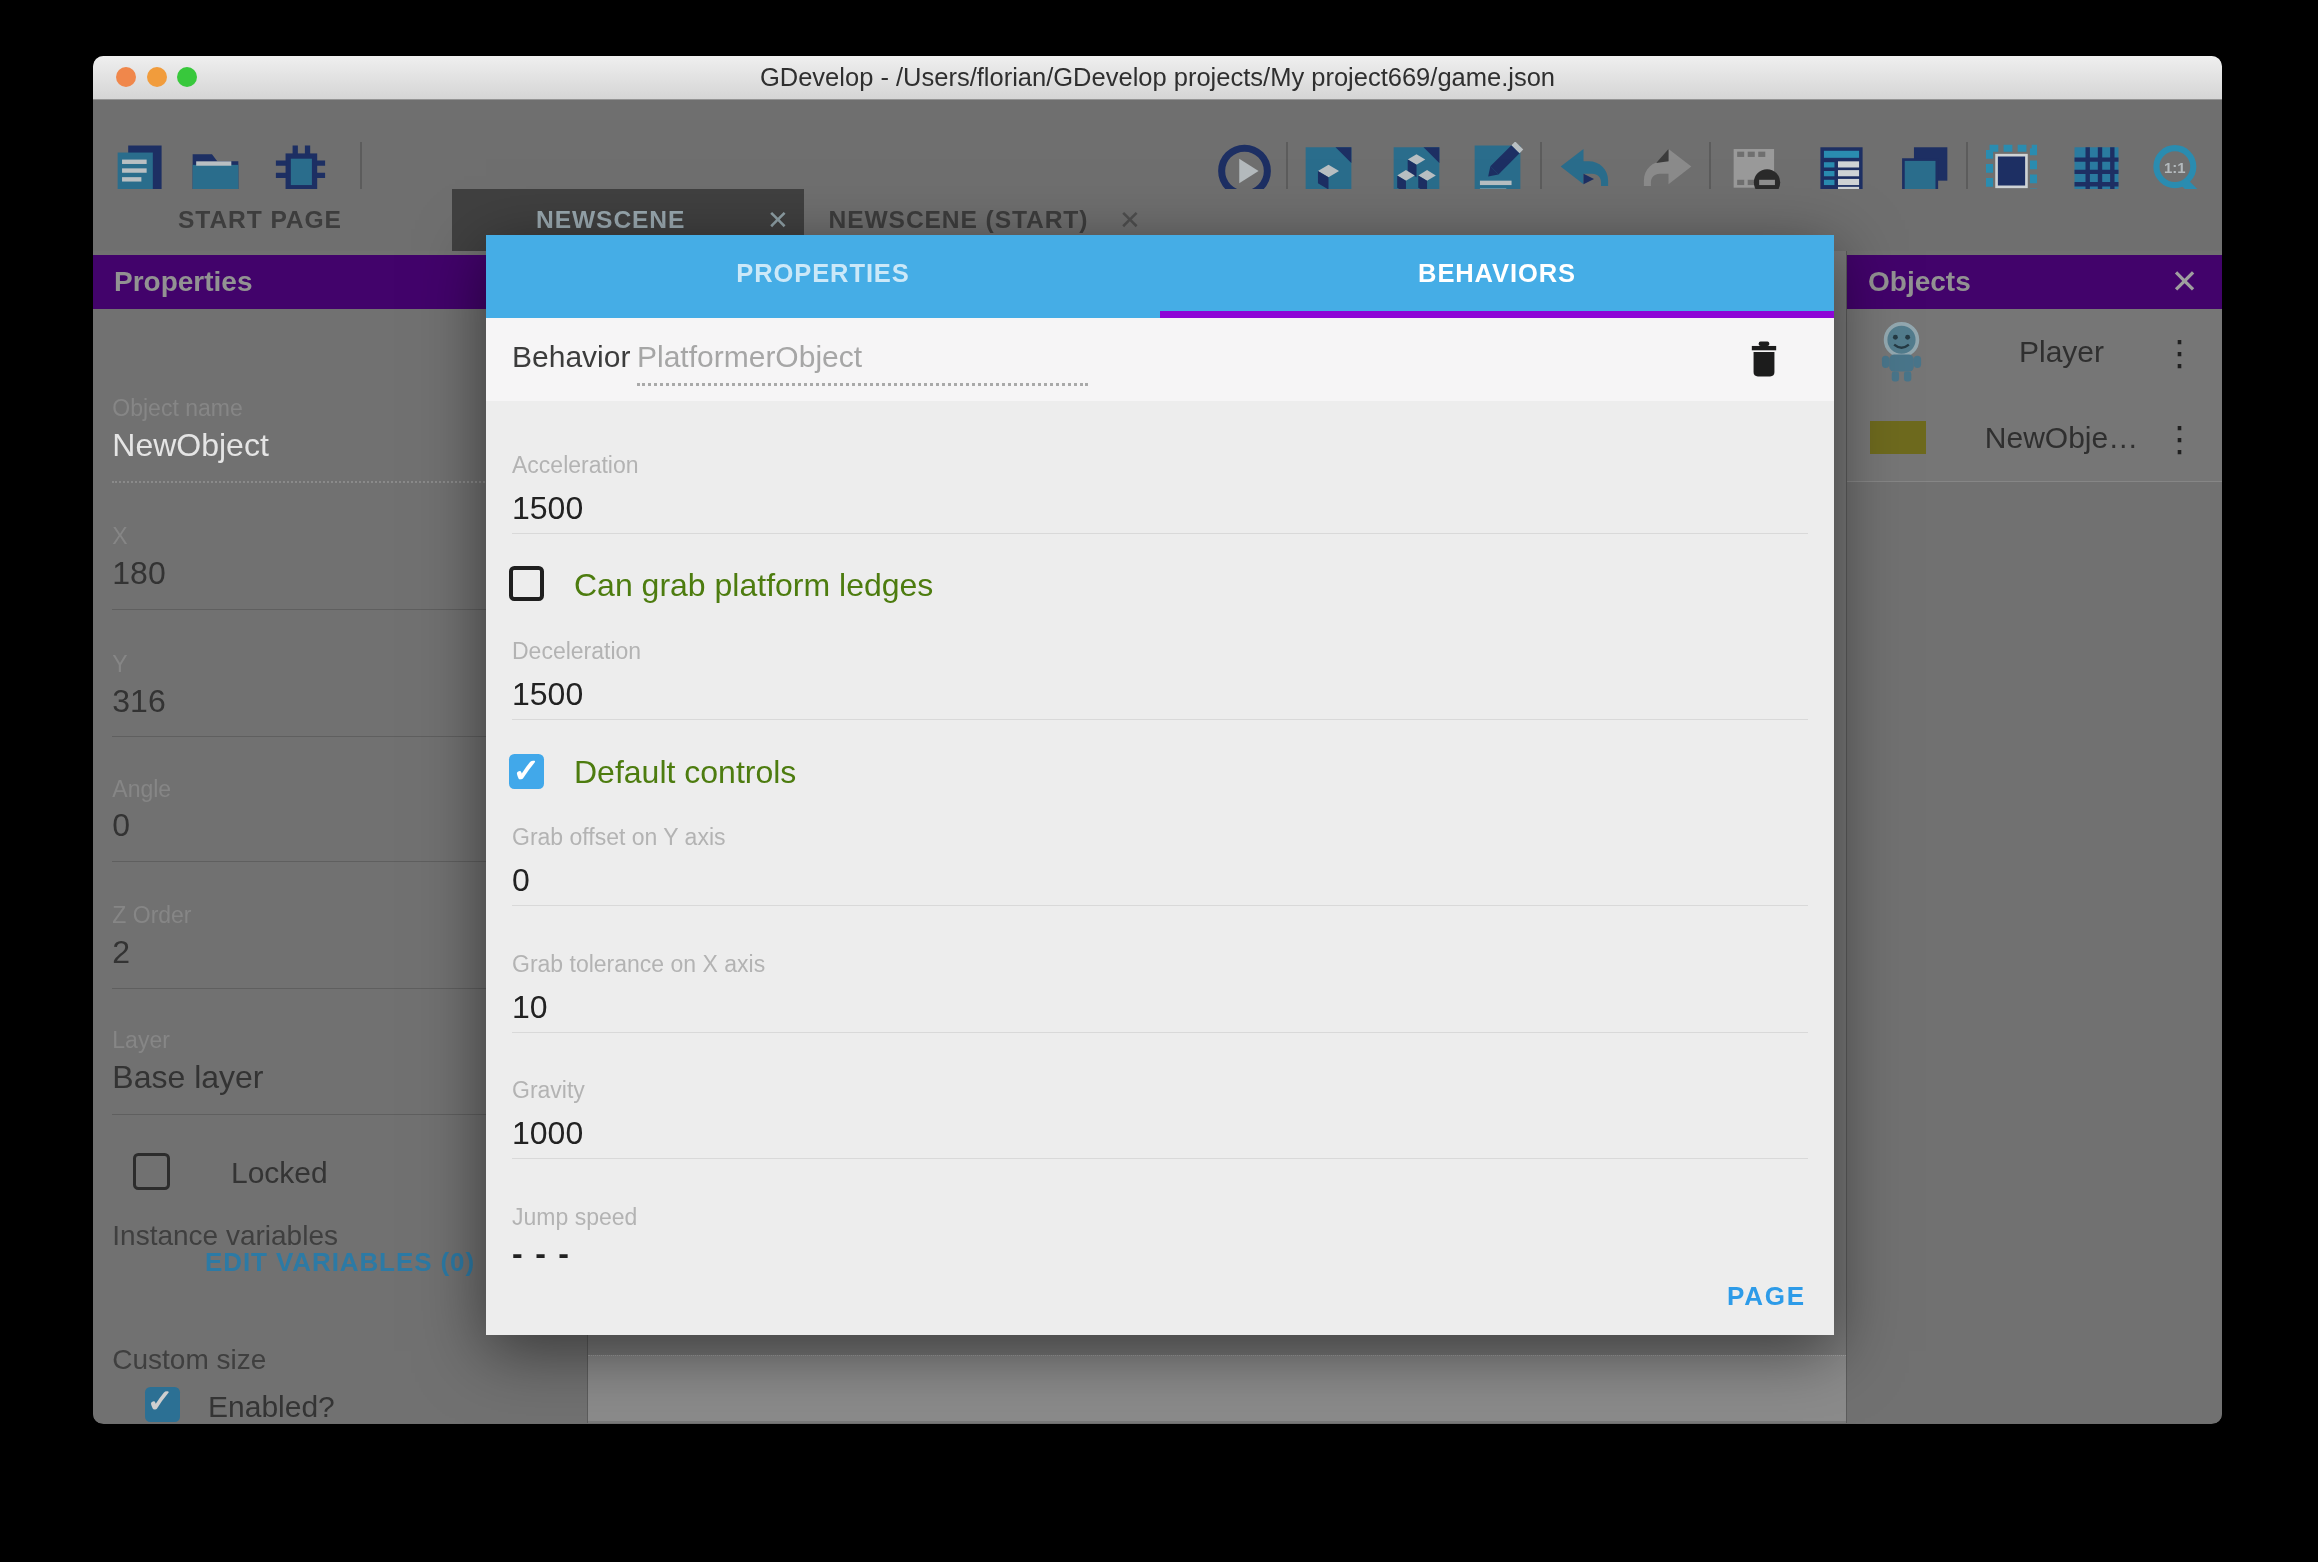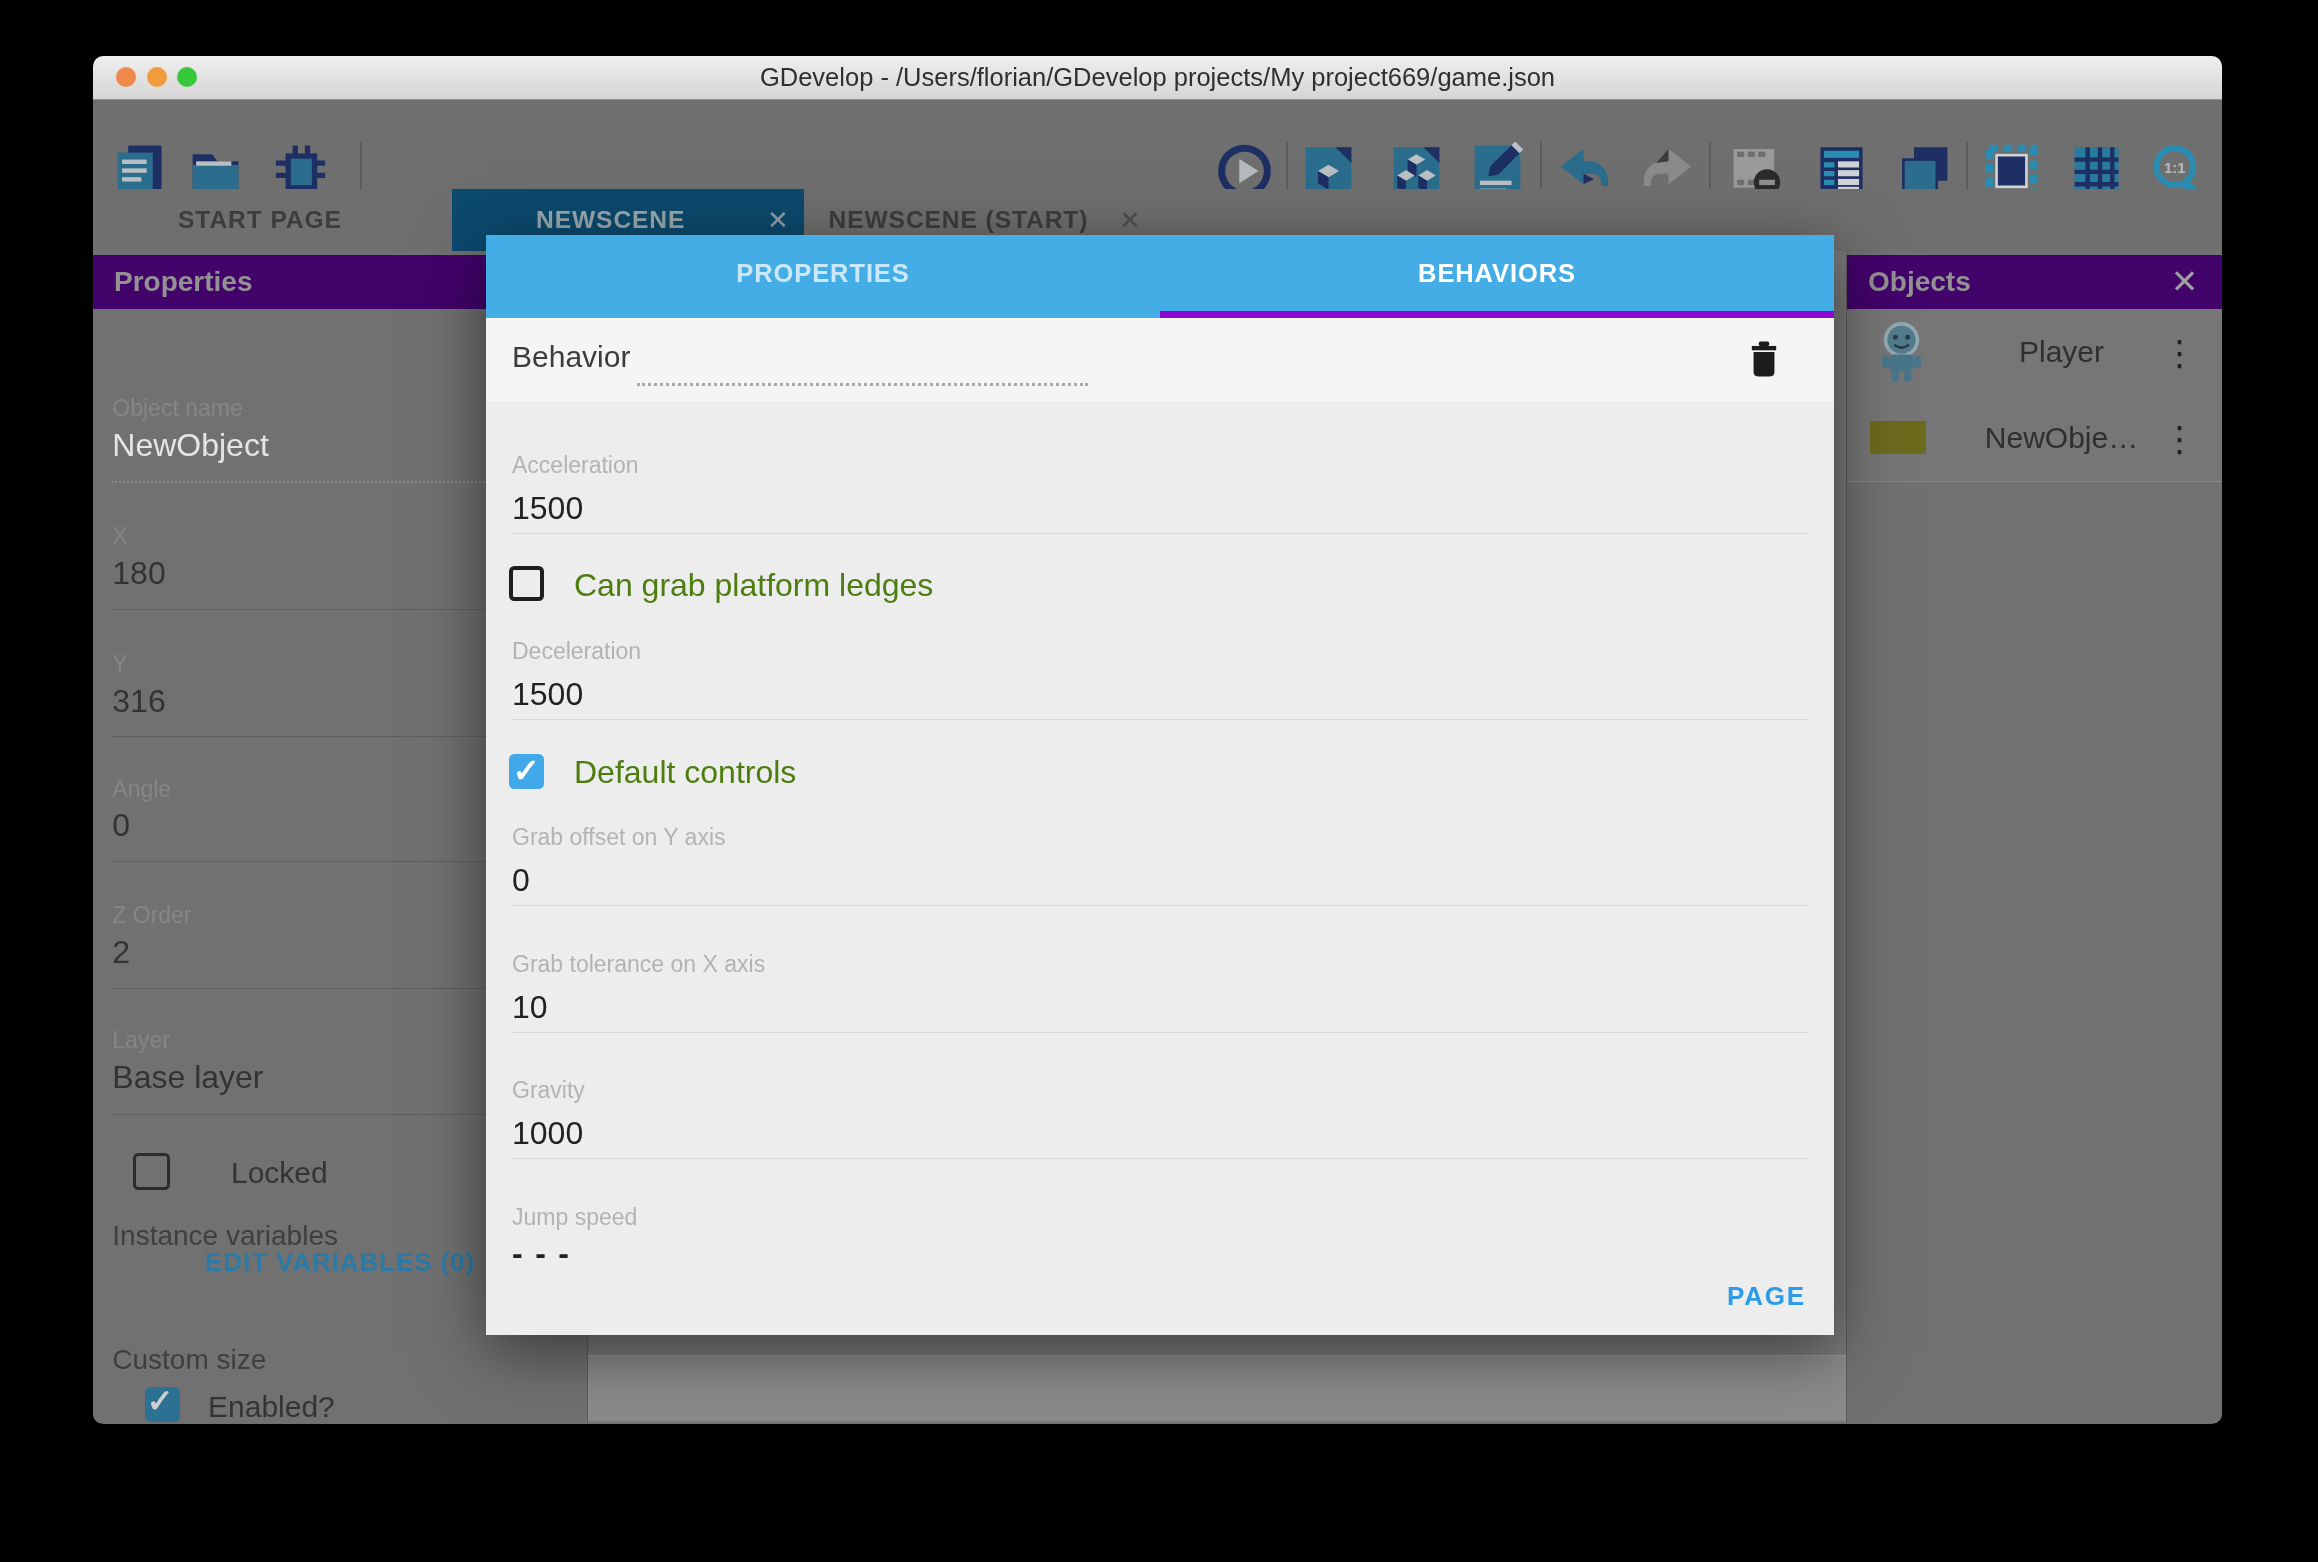--- a/index.html
+++ b/index.html
@@ -20,21 +20,21 @@
   .toolbar{position:absolute;left:0;top:44px;width:100%;height:89px;background:#6f6f6f;margin-top:28px;}
   .tbtn{position:absolute;top:14px;width:53px;height:58px;}
   .tbtn svg{width:100%;height:100%;display:block;}
   .tsep{position:absolute;top:14px;width:1.8px;height:56px;background:#5c5c5c;}
   
   .tabbar{position:absolute;left:0;top:133px;width:100%;height:62px;background:#6f6f6f;}
   .tab{position:absolute;top:0;height:62px;}
   .tab .lab{position:absolute;top:0;height:62px;line-height:62px;font-size:24.6px;font-weight:bold;
     letter-spacing:0.9px;color:#3d3d3d;white-space:nowrap;}
   .tab .x{position:absolute;top:0;height:62px;line-height:62px;font-size:26px;color:#4f4f4f;}
-  .tab.active{background:#0c4a6e;}
+  .tab.active{background:#404040;}
   .tab.active .lab{color:#9aa9b0;}
   .tab.active .x{color:#8fa0a6;}
   
   .panelL{position:absolute;left:0;top:195px;width:494px;height:1172px;background:#717171;
     border-right:0.9px solid #5c5c5c;}
   .phead{position:absolute;left:0;width:100%;height:54px;background:#42036b;}
   .phead .pt{position:absolute;left:21px;top:0;height:54px;line-height:54px;font-size:28px;
     font-weight:bold;color:#929292;}
   .fld-lab{position:absolute;left:19.3px;font-size:23px;color:#868686;white-space:nowrap;}
   .fld-val{position:absolute;left:19.3px;font-size:32px;color:#333;white-space:nowrap;}
@@ -347,20 +347,21 @@
 
     <div class="dialog">
       <div class="dhead">
         <div class="dtab" style="left:0">PROPERTIES</div>
         <div class="dtab active" style="left:674px">BEHAVIORS</div>
         <div class="dindicator"></div>
       </div>
 
       <div class="brow">
         <span class="blab">Behavior</span>
+        <span class="bval">PlatformerObject</span>
         <span class="bdot"></span>
         <svg class="trash" viewBox="0 0 34 46">
           <rect x="3" y="8" width="28" height="5" fill="#1c1c1c"></rect>
           <rect x="11" y="3" width="12" height="5" rx="2" fill="#1c1c1c"></rect>
           <path d="M5 15 H29 V38 Q29 43 24 43 H10 Q5 43 5 38 Z" fill="#1c1c1c"></path>
         </svg>
       </div>
 
       <div class="dfield-lab" style="top:217px">Acceleration</div>
       <div class="dfield-val" style="top:255px">1500</div>

